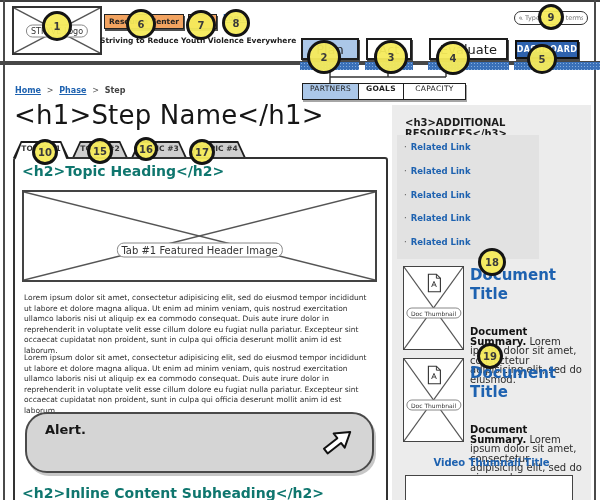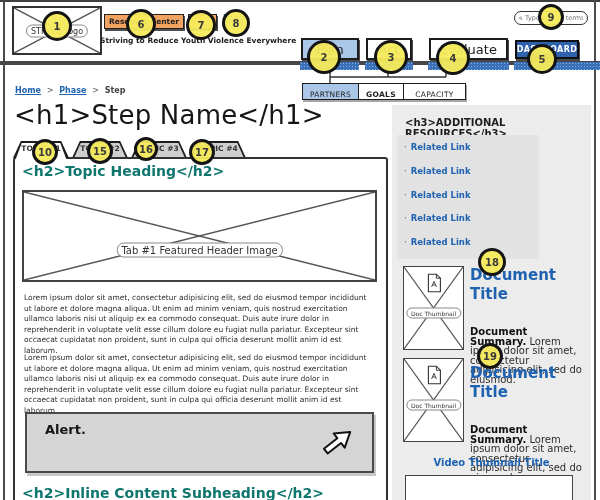--- a/index.html
+++ b/index.html
@@ -39,21 +39,21 @@
   .nav-dash{left:515px;top:40px;width:64px;height:19px;background:#2e62ae;border:2px solid #101010;
     color:#fff;font-size:8px;font-weight:bold;letter-spacing:0.4px;}
 
   .header-divider{left:0;top:61px;width:600px;height:4px;background:#474747;}
   .blue-bar{top:62px;height:8px;background:#3a70b8;
     background-image:radial-gradient(#86aede 0.6px,transparent 0.7px);background-size:3px 3px;}
 
   
   .subnav{left:302px;top:83px;height:15px;display:flex;border:1.5px solid #1d1d1d;background:#fff;
     box-shadow:1px 2px 0 rgba(0,0,0,0.35);}
-  .subnav-item{display:flex;align-items:flex-end;justify-content:center;font-size:7.5px;
+  .subnav-item{display:flex;align-items:flex-start;justify-content:center;font-size:7.5px;
     letter-spacing:0.3px;color:#222;border-right:1.5px solid #1d1d1d;box-sizing:border-box;cursor:pointer;}
   .subnav-item:last-child{border-right:none;}
   .sn-partners{width:56px;background:#abc7e8;}
   .sn-goals{width:45px;font-weight:bold;}
   .sn-capacity{width:61px;}
 
   
   .breadcrumb{left:15px;top:86px;font-size:8px;font-weight:bold;color:#444;}
   .breadcrumb .bc-link{color:#1e62b0;text-decoration:underline;cursor:pointer;}
   .breadcrumb .bc-sep{color:#555;margin:0 3px;font-weight:normal;}
@@ -69,21 +69,21 @@
     font-size:7.5px;font-weight:bold;color:#333;z-index:3;}
   .tab.active{z-index:6;}
   .tab.active .t-in{background:#fff;bottom:-3px;}
 
   
   .panel{left:13px;top:157px;width:371px;height:360px;border:2px solid #333;border-radius:3px;background:#fff;}
   .h2{position:absolute;font-size:14px;font-weight:bold;color:#0f766e;}
   .feat-box{left:22px;top:190px;width:351px;height:88px;border:2px solid #444;background:#fff;}
   .para{position:absolute;width:349px;font-size:7.5px;line-height:10.6px;color:#2d2d2d;}
   .alert-box{left:25px;top:412px;width:345px;height:57px;background:#d5d5d5;border:2px solid #4a4a4a;
-    border-radius:0;box-shadow:2px 3px 0 rgba(0,0,0,0.22);cursor:pointer;}
+    border-radius:22px;box-shadow:2px 3px 0 rgba(0,0,0,0.22);cursor:pointer;}
   .alert-title{position:absolute;left:18px;top:8px;font-size:13px;font-weight:bold;color:#161616;}
   .alert-text{position:absolute;left:18px;top:30px;font-size:10px;color:#222;}
   .alert-arrow{position:absolute;right:14px;top:10px;}
 
   
   .sidebar{left:392px;top:105px;width:199px;height:395px;background:#ececec;}
   .sb-h3{position:absolute;left:13px;top:12px;font-size:10px;font-weight:bold;color:#1c1c1c;}
   .links-block{position:absolute;left:5px;top:30px;width:142px;height:124px;background:#e2e2e2;}
   .rel-link-row{position:absolute;left:12px;font-size:8.5px;font-weight:bold;}
   .bullet{color:#555;margin-right:4px;font-weight:normal;}

